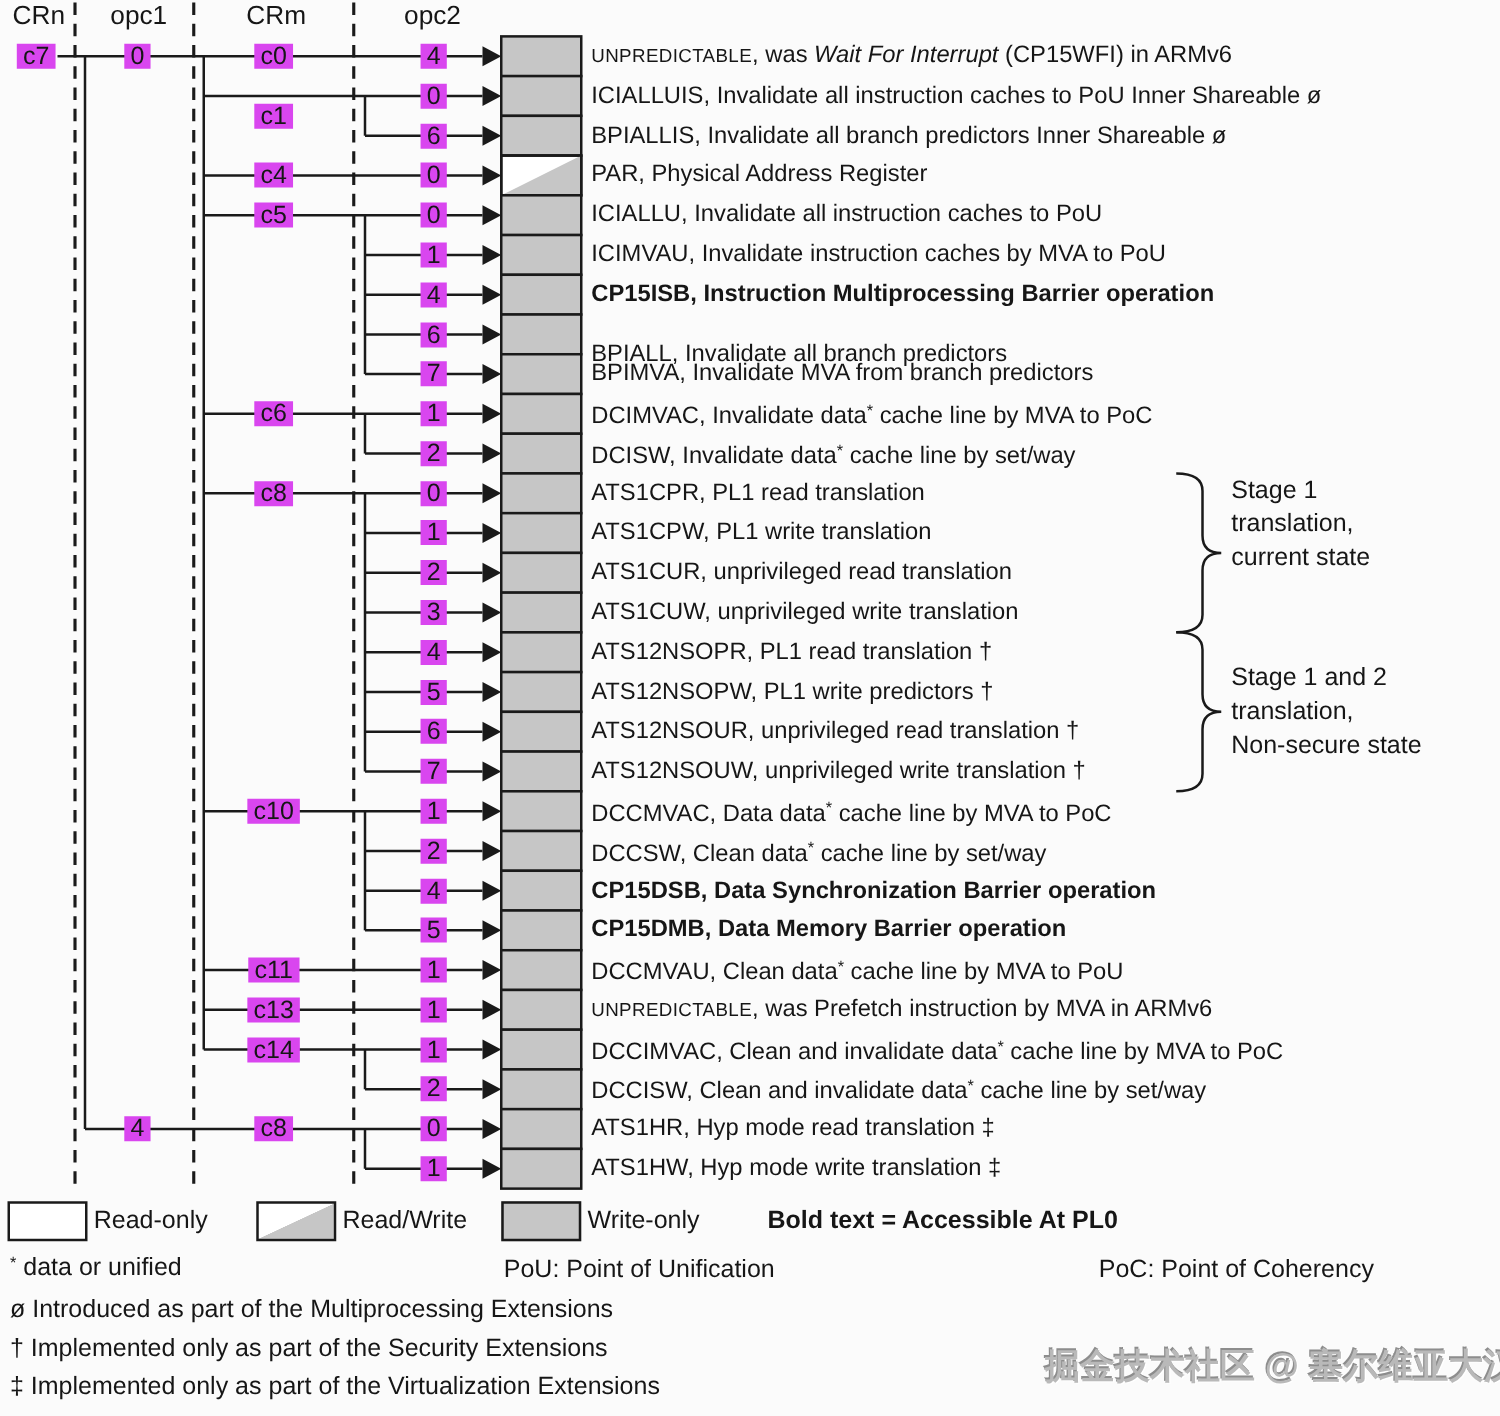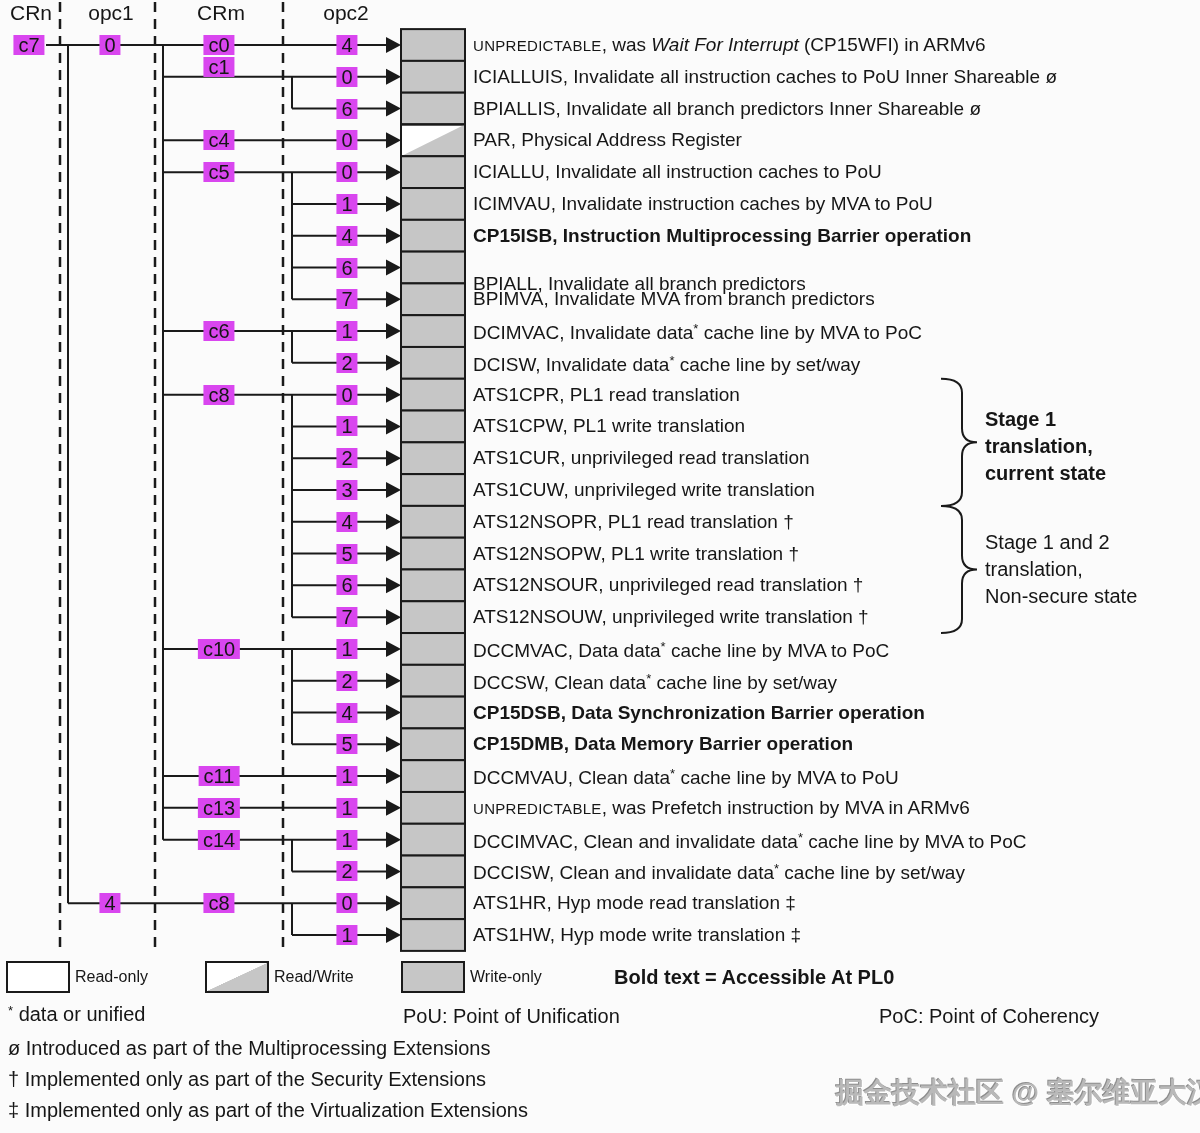--- a/index.html
+++ b/index.html
@@ -12,21 +12,21 @@
   .desc{position:absolute;transform:translateY(-50%);font-size:19px;line-height:22px;white-space:nowrap;}
   .desc .sc{font-size:15px;letter-spacing:.3px;}
   .desc .i{font-style:italic;}
   .desc .b,.desc.b{font-weight:bold;}
   .sup{font-size:13px;vertical-align:6px;}
   .brace-label{position:absolute;font-size:20px;line-height:27px;white-space:nowrap;}
   .legend-box{position:absolute;width:60px;height:28px;border:2px solid #1a1a1a;}
   .legend-box.read-only{background:#ffffff;}
   .legend-box.write-only{background:#c6c6c6;}
   .legend-box.read-write{background:linear-gradient(to bottom right,#ffffff 49.6%,#c6c6c6 50.4%);}
-  .legend-label{position:absolute;transform:translateY(-50%);font-size:16px;white-space:nowrap;}
+  .legend-label{position:absolute;transform:translateY(-50%);font-size:20px;white-space:nowrap;}
   .bold-note{position:absolute;transform:translateY(-50%);font-size:20px;font-weight:bold;white-space:nowrap;}
   .footnote{position:absolute;transform:translateY(-50%);font-size:20px;white-space:nowrap;}
   .watermark{position:absolute;font-size:28px;font-weight:bold;color:#b9b9b9;white-space:nowrap;
              text-shadow:-1px -1px 0 #8d8d8d,1px 1px 0 #ffffff;}
 </style>
 </head>
 <body>
 
 <div id="diagram">
   <svg id="lines-svg" width="1200" height="1133">
@@ -138,21 +138,21 @@
   <span class="hdr" style="left:31px;top:13px">CRn</span>
   <span class="hdr" style="left:111px;top:13px">opc1</span>
   <span class="hdr" style="left:221px;top:13px">CRm</span>
   <span class="hdr" style="left:346px;top:13px">opc2</span>
 
   <span class="lbl" style="left:29px;top:45px">c7</span>
 
   <div id="tree-labels">
       <span class="lbl" style="left: 110px; top: 45px;">0</span>
       <span class="lbl" style="left: 219px; top: 45px;">c0</span>
-      <span class="lbl" style="left: 219px; top: 67px;">c1</span>
+      <span class="lbl" style="left: 219px; top: 93px;">c1</span>
       <span class="lbl" style="left: 219px; top: 140.358px;">c4</span>
       <span class="lbl" style="left: 219px; top: 172.144px;">c5</span>
       <span class="lbl" style="left: 219px; top: 331.074px;">c6</span>
       <span class="lbl" style="left: 219px; top: 394.646px;">c8</span>
       <span class="lbl" style="left: 219px; top: 648.934px;">c10</span>
       <span class="lbl" style="left: 219px; top: 776.078px;">c11</span>
       <span class="lbl" style="left: 219px; top: 807.864px;">c13</span>
       <span class="lbl" style="left: 219px; top: 839.65px;">c14</span>
       <span class="lbl" style="left: 110px; top: 903.222px;">4</span>
       <span class="lbl" style="left: 219px; top: 903.222px;">c8</span>
@@ -196,36 +196,36 @@
       <span class="desc" style="left: 473px; top: 235.716px; transform: translateY(-50%);"><span class="b">CP15ISB, Instruction Multiprocessing Barrier operation</span></span>
       <span class="desc" style="left: 473px; top: 267.502px; transform: translateY(-50%); margin-top: 16px;"><span>BPIALL, Invalidate all branch predictors</span></span>
       <span class="desc" style="left: 473px; top: 299.288px; transform: translateY(-50%);"><span>BPIMVA, Invalidate MVA from branch predictors</span></span>
       <span class="desc" style="left: 473px; top: 331.074px; transform: translateY(-50%);"><span>DCIMVAC, Invalidate data</span><span class="sup">*</span><span> cache line by MVA to PoC</span></span>
       <span class="desc" style="left: 473px; top: 362.86px; transform: translateY(-50%);"><span>DCISW, Invalidate data</span><span class="sup">*</span><span> cache line by set/way</span></span>
       <span class="desc" style="left: 473px; top: 394.646px; transform: translateY(-50%);"><span>ATS1CPR, PL1 read translation</span></span>
       <span class="desc" style="left: 473px; top: 426.432px; transform: translateY(-50%);"><span>ATS1CPW, PL1 write translation</span></span>
       <span class="desc" style="left: 473px; top: 458.218px; transform: translateY(-50%);"><span>ATS1CUR, unprivileged read translation</span></span>
       <span class="desc" style="left: 473px; top: 490.004px; transform: translateY(-50%);"><span>ATS1CUW, unprivileged write translation</span></span>
       <span class="desc" style="left: 473px; top: 521.79px; transform: translateY(-50%);"><span>ATS12NSOPR, PL1 read translation †</span></span>
-      <span class="desc" style="left: 473px; top: 553.576px; transform: translateY(-50%);"><span>ATS12NSOPW, PL1 write translation †</span></span>
+      <span class="desc" style="left: 473px; top: 553.576px; transform: translateY(-50%);"><span>ATS12NSOPW, PL1 write predictors †</span></span>
       <span class="desc" style="left: 473px; top: 585.362px; transform: translateY(-50%);"><span>ATS12NSOUR, unprivileged read translation †</span></span>
       <span class="desc" style="left: 473px; top: 617.148px; transform: translateY(-50%);"><span>ATS12NSOUW, unprivileged write translation †</span></span>
       <span class="desc" style="left: 473px; top: 648.934px; transform: translateY(-50%);"><span>DCCMVAC, Data data</span><span class="sup">*</span><span> cache line by MVA to PoC</span></span>
       <span class="desc" style="left: 473px; top: 680.72px; transform: translateY(-50%);"><span>DCCSW, Clean data</span><span class="sup">*</span><span> cache line by set/way</span></span>
       <span class="desc" style="left: 473px; top: 712.506px; transform: translateY(-50%);"><span class="b">CP15DSB, Data Synchronization Barrier operation</span></span>
       <span class="desc" style="left: 473px; top: 744.292px; transform: translateY(-50%);"><span class="b">CP15DMB, Data Memory Barrier operation</span></span>
       <span class="desc" style="left: 473px; top: 776.078px; transform: translateY(-50%);"><span>DCCMVAU, Clean data</span><span class="sup">*</span><span> cache line by MVA to PoU</span></span>
       <span class="desc" style="left: 473px; top: 807.864px; transform: translateY(-50%);"><span class="sc">UNPREDICTABLE</span><span>, was Prefetch instruction by MVA in ARMv6</span></span>
       <span class="desc" style="left: 473px; top: 839.65px; transform: translateY(-50%);"><span>DCCIMVAC, Clean and invalidate data</span><span class="sup">*</span><span> cache line by MVA to PoC</span></span>
       <span class="desc" style="left: 473px; top: 871.436px; transform: translateY(-50%);"><span>DCCISW, Clean and invalidate data</span><span class="sup">*</span><span> cache line by set/way</span></span>
       <span class="desc" style="left: 473px; top: 903.222px; transform: translateY(-50%);"><span>ATS1HR, Hyp mode read translation ‡</span></span>
       <span class="desc" style="left: 473px; top: 935.008px; transform: translateY(-50%);"><span>ATS1HW, Hyp mode write translation ‡</span></span>
     </div>
   <div id="brace-layer">
-      <div class="brace-label" style="left: 985px; top: 406px; font-weight: bold;">
+      <div class="brace-label" style="left: 985px; top: 379px;">
         <div>Stage 1</div>
         <div>translation,</div>
         <div>current state</div>
       </div>
       <div class="brace-label" style="left: 985px; top: 528.969px;">
         <div>Stage 1 and 2</div>
         <div>translation,</div>
         <div>Non-secure state</div>
       </div>
     </div>

